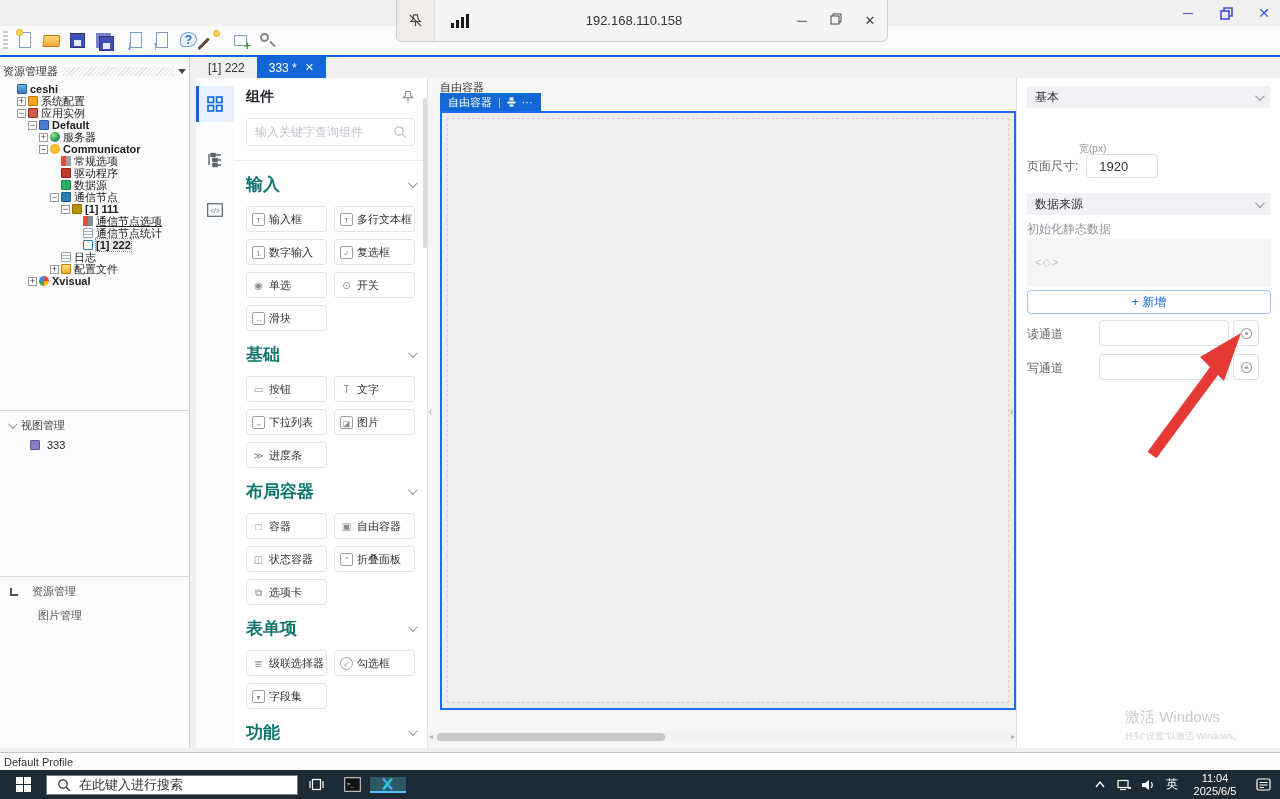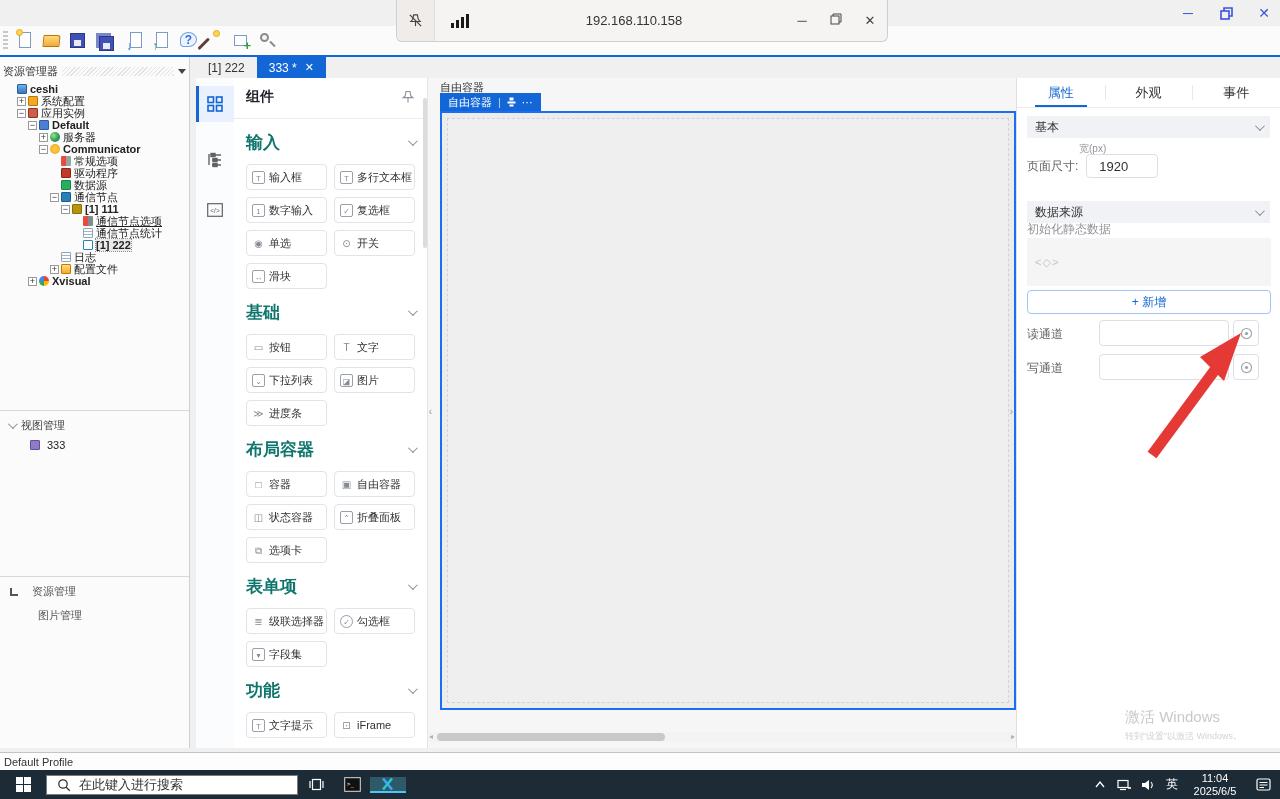--- a/index.html
+++ b/index.html
@@ -126,21 +126,21 @@
   .ptab { flex:1; display:flex; align-items:center; justify-content:center; font-size:13px; color:#303133; position:relative; cursor:default; }
   .ptab + .ptab::before { content:""; position:absolute; left:0; top:7px; bottom:7px; width:1px; background:#e8e8e8; }
   .ptab.active { color:var(--accent,#1266d6); }
   .ptab.active::after { content:""; position:absolute; left:18px; right:18px; bottom:0; height:2px; background:var(--accent,#1266d6); }
   .psec-header { margin:8px 10px 0; height:22px; background:#f0f2f5; display:flex; align-items:center; justify-content:space-between; padding:0 8px; font-size:12px; color:#303133; }
   #width-label { position:absolute; left:62px; top:64px; font-size:10px; color:#909399; }
   #pagesize-row { position:absolute; left:10px; top:76px; display:flex; align-items:center; gap:8px; }
   #pagesize-label { font-size:12px; color:#606266; }
   #width-input { width:72px; height:24px; border:1px solid #dcdfe6; border-radius:4px; font-size:13px; color:#303133; padding:0 0 0 12px; }
   #ds-header { position:absolute; left:0; right:0; top:107px; }
-  #ds-header .psec-header { margin-top:16px; }
+  #ds-header .psec-header { margin-top:8px; }
   #init-label { position:absolute; left:10px; top:143px; font-size:12px; color:#909399; }
   #code-box { position:absolute; left:10px; top:160px; width:244px; height:48px; background:#f5f5f5; display:flex; align-items:center; padding-left:8px; color:#c4c4c4; font-size:11px; letter-spacing:1px; }
   #add-btn { position:absolute; left:10px; top:212px; width:244px; height:24px; border:1px solid #a0c4f5; border-radius:4px; background:#fff; color:var(--accent,#1266d6); font-size:12px; display:flex; align-items:center; justify-content:center; gap:4px; cursor:default; }
   .chan-row { position:absolute; left:0; width:264px; height:26px; }
   .chan-label { position:absolute; left:10px; top:6px; font-size:12px; color:#606266; }
   .chan-input { position:absolute; left:82px; top:0; width:130px; height:26px; border:1px solid #dcdfe6; border-radius:4px; padding:0 8px; font-size:12px; }
   .chan-btn { position:absolute; left:216px; top:0; width:26px; height:26px; border:1px solid #dcdfe6; border-radius:4px; background:#fff; display:flex; align-items:center; justify-content:center; cursor:default; }
   #watermark { position:absolute; left:108px; top:630px; color:#c9c9c9; }
   #watermark .w1 { font-size:15px; }
   #watermark .w2 { font-size:9px; color:#d3d3d3; margin-top:3px; }
@@ -396,20 +396,27 @@
   </div>
 
   <div id="palette">
     <div id="palette-title-row">
       <span id="palette-title">组件</span>
       <svg width="14" height="14" viewBox="0 0 14 14">
           <path d="M5 1.5 h4 l0.8 4.5 l2 1.6 h-9.6 l2 -1.6 z" fill="none" stroke="#8a8f99" stroke-width="1.1"></path>
           <line x1="7" y1="7.6" x2="7" y2="12.5" stroke="#8a8f99" stroke-width="1.1"></line>
         </svg>
     </div>
+    <div id="palette-search">
+      <input placeholder="输入关键字查询组件" style="">
+      <svg width="14" height="14" viewBox="0 0 14 14">
+          <circle cx="6" cy="6" r="4.2" fill="none" stroke="#c0c4cc" stroke-width="1.3"></circle>
+          <line x1="9.2" y1="9.2" x2="12.5" y2="12.5" stroke="#c0c4cc" stroke-width="1.3"></line>
+        </svg>
+    </div>
     <div id="palette-hr"></div>
     <div id="palette-sections">
         <div class="pal-sec-header">
           <span class="pal-sec-title">输入</span>
           <span class="chev"></span>
         </div>
         <div class="pal-grid">
           <div class="chip">
             <span class="chip-ic boxed">T</span>
             <span class="chip-lb">输入框</span>
@@ -546,25 +553,20 @@
       <span class="hs-arrow" style="left:1px">◂</span>
       <div id="canvas-hthumb"></div>
       <span class="hs-arrow" style="right:1px">▸</span>
     </div>
   </div>
 
   <span class="splitter" style="left:427px;top:400px">‹</span>
   <span class="splitter" style="left:1008px;top:400px">›</span>
 
   <div id="props">
-    <div id="props-tabs">
-      <div class="ptab active">属性</div>
-      <div class="ptab">外观</div>
-      <div class="ptab">事件</div>
-    </div>
 
     <div class="psec-header">
       <span>基本</span>
       <span class="chev"></span>
     </div>
     <div id="width-label">宽(px)</div>
     <div id="pagesize-row">
       <span id="pagesize-label">页面尺寸:</span>
       <input id="width-input" value="1920" style="">
     </div>

